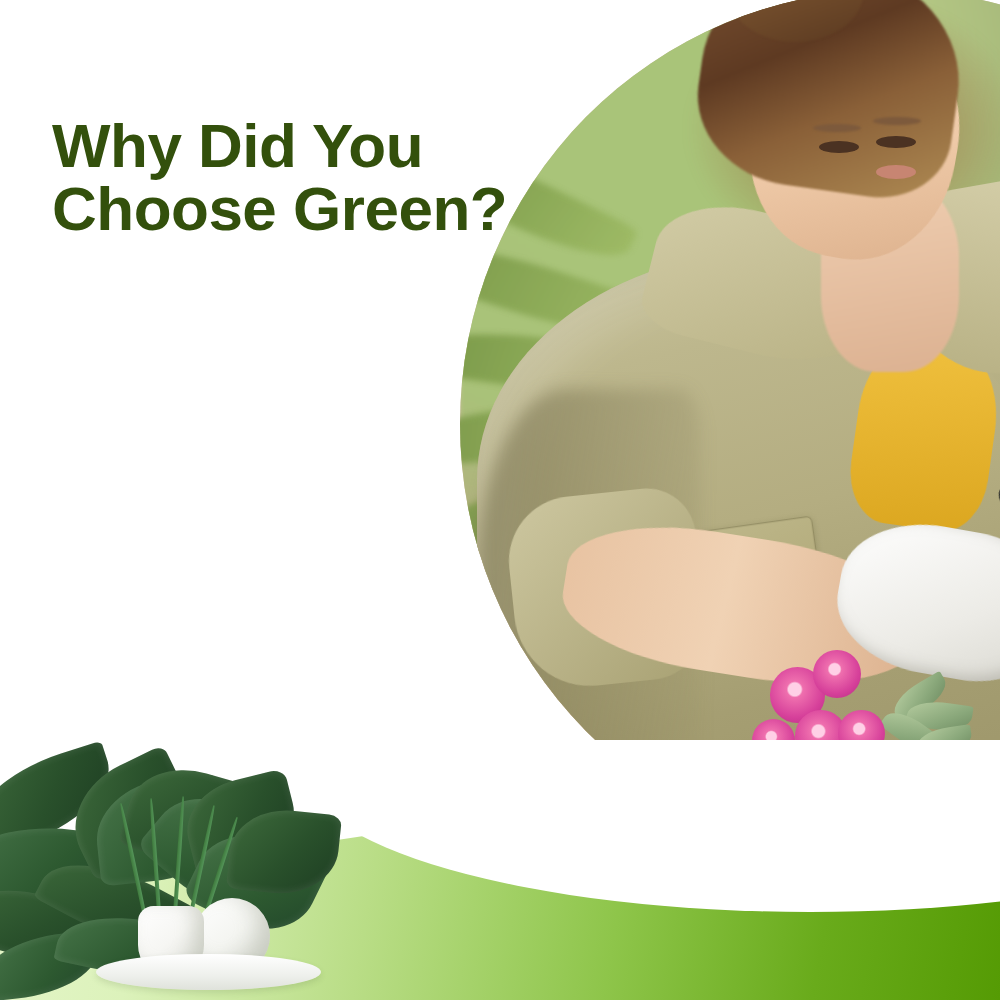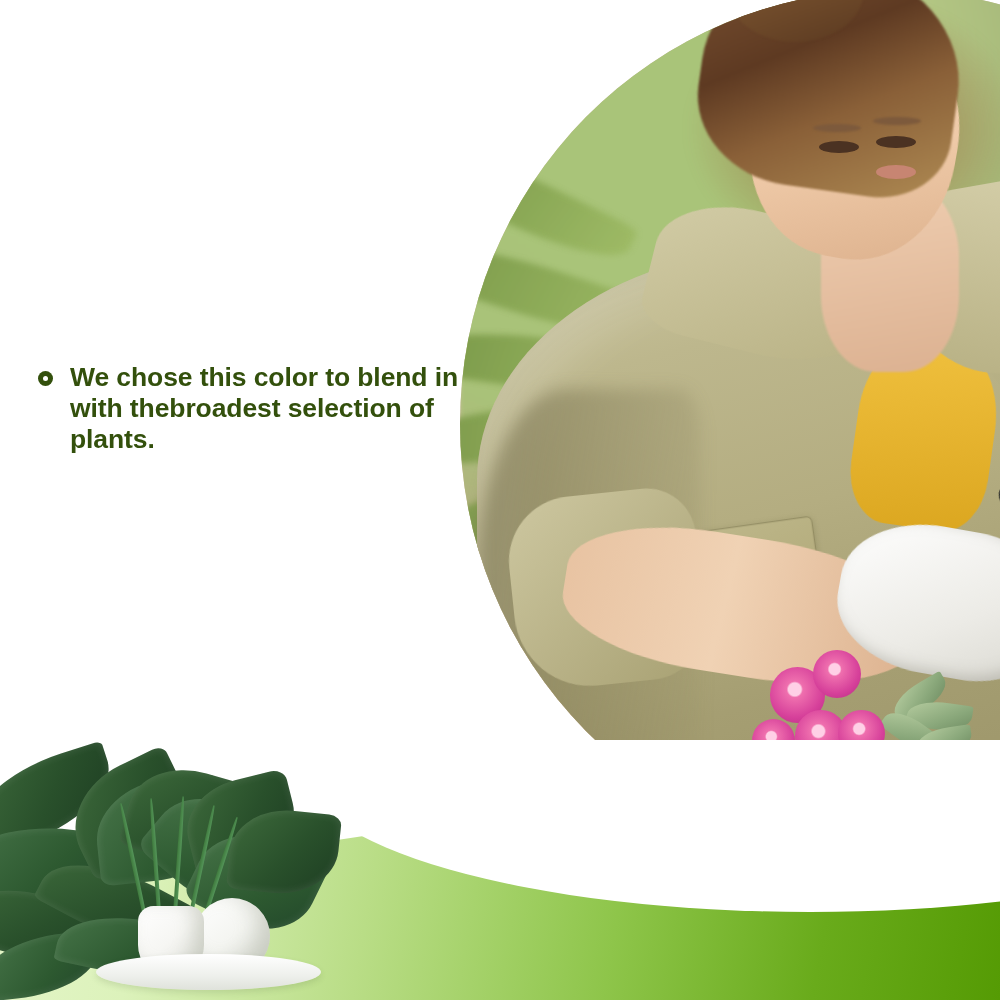--- a/index.html
+++ b/index.html
@@ -391,25 +391,23 @@
 
       <div class="flower" style="left:36%;top:78%;width:6.4%;height:6.4%;"></div>
       <div class="flower" style="left:41%;top:76%;width:5.6%;height:5.6%;"></div>
       <div class="flower" style="left:39%;top:83%;width:6%;height:6%;"></div>
       <div class="flower" style="left:44%;top:83%;width:5.4%;height:5.4%;"></div>
       <div class="flower" style="left:34%;top:84%;width:5%;height:5%;"></div>
       <div class="flower" style="left:42%;top:88%;width:5.2%;height:5.2%;"></div>
     </div>
   </div>
 
-
-  <div class="bullet-block" id="bullet-1">
-    <span class="bullet-marker"></span>
-    <span class="bullet-text">We chose this color to blend in with thebroadest selection of plants.</span>
-  </div>
+  <h1 id="headline">Why Did You
+Choose Green?</h1>
+
 
 
   <div id="bottom-band">
     <div id="band-fill"></div>
     <div id="band-white-cut"></div>
 
     <div id="band-deco">
 
       <div class="bleaf" style="left:-34px;top:22px;width:150px;height:74px;transform:rotate(-18deg);"></div>
       <div class="bleaf m" style="left:-46px;top:86px;width:160px;height:78px;transform:rotate(6deg);"></div>

